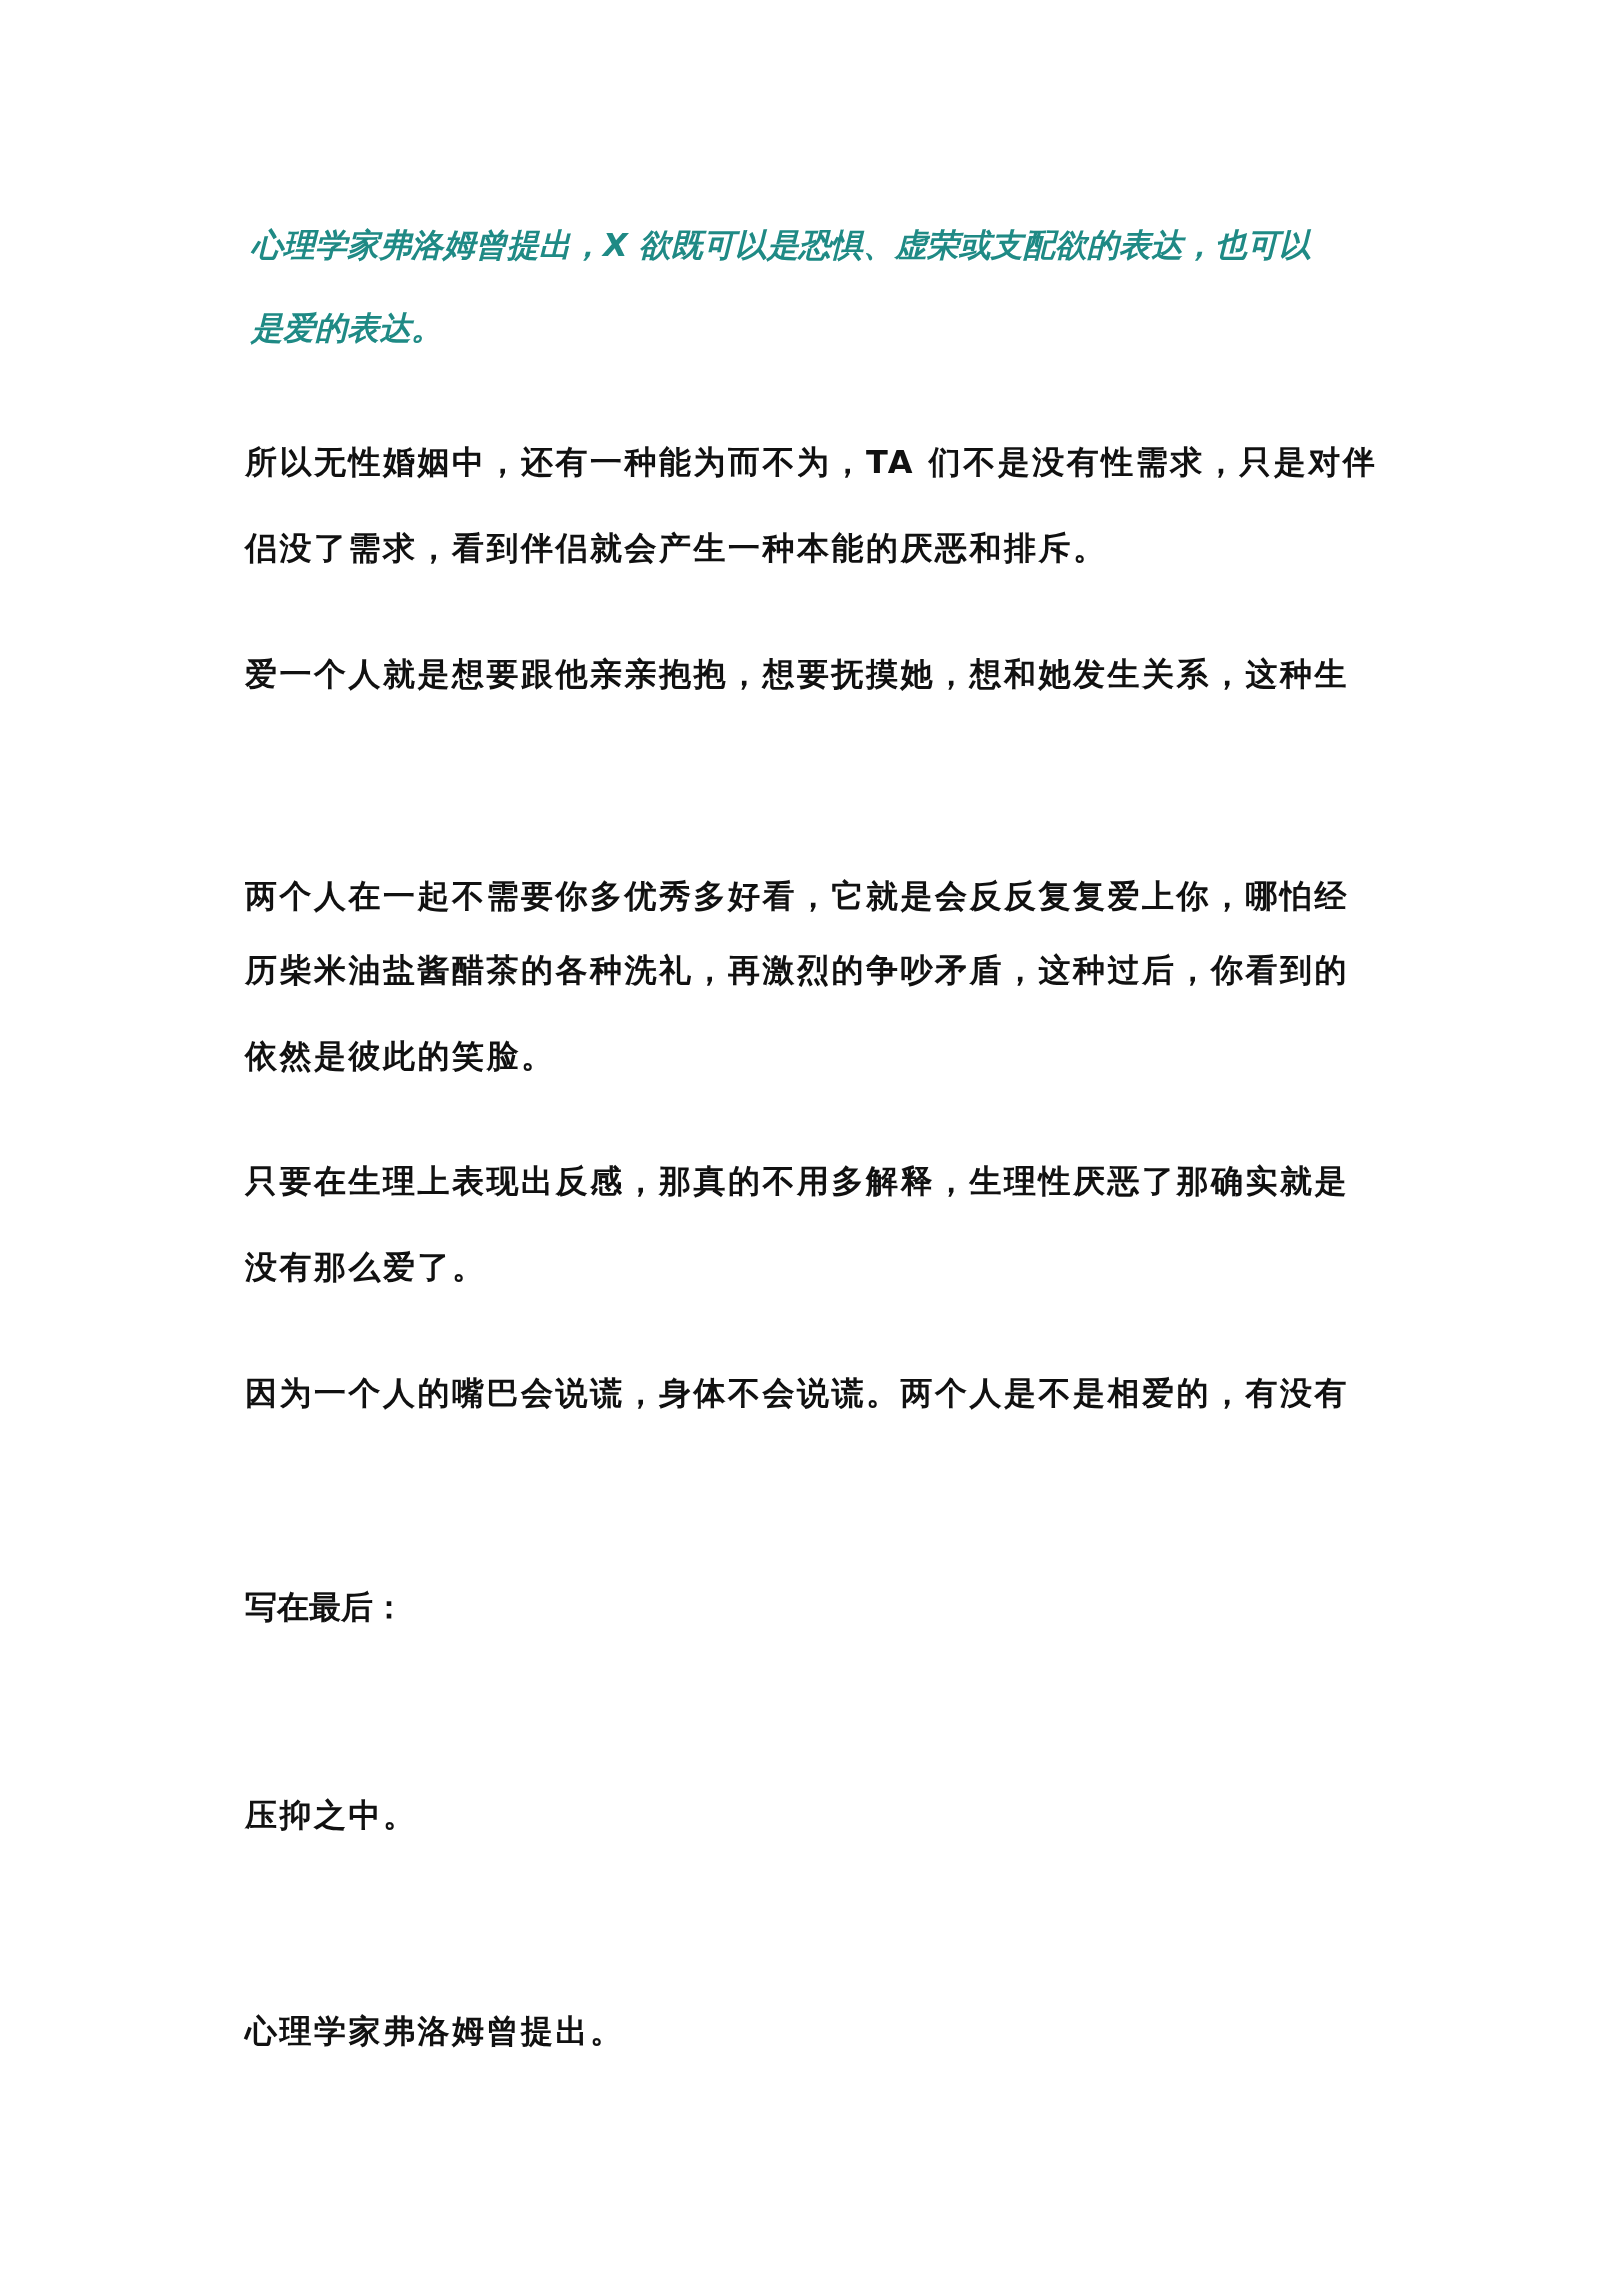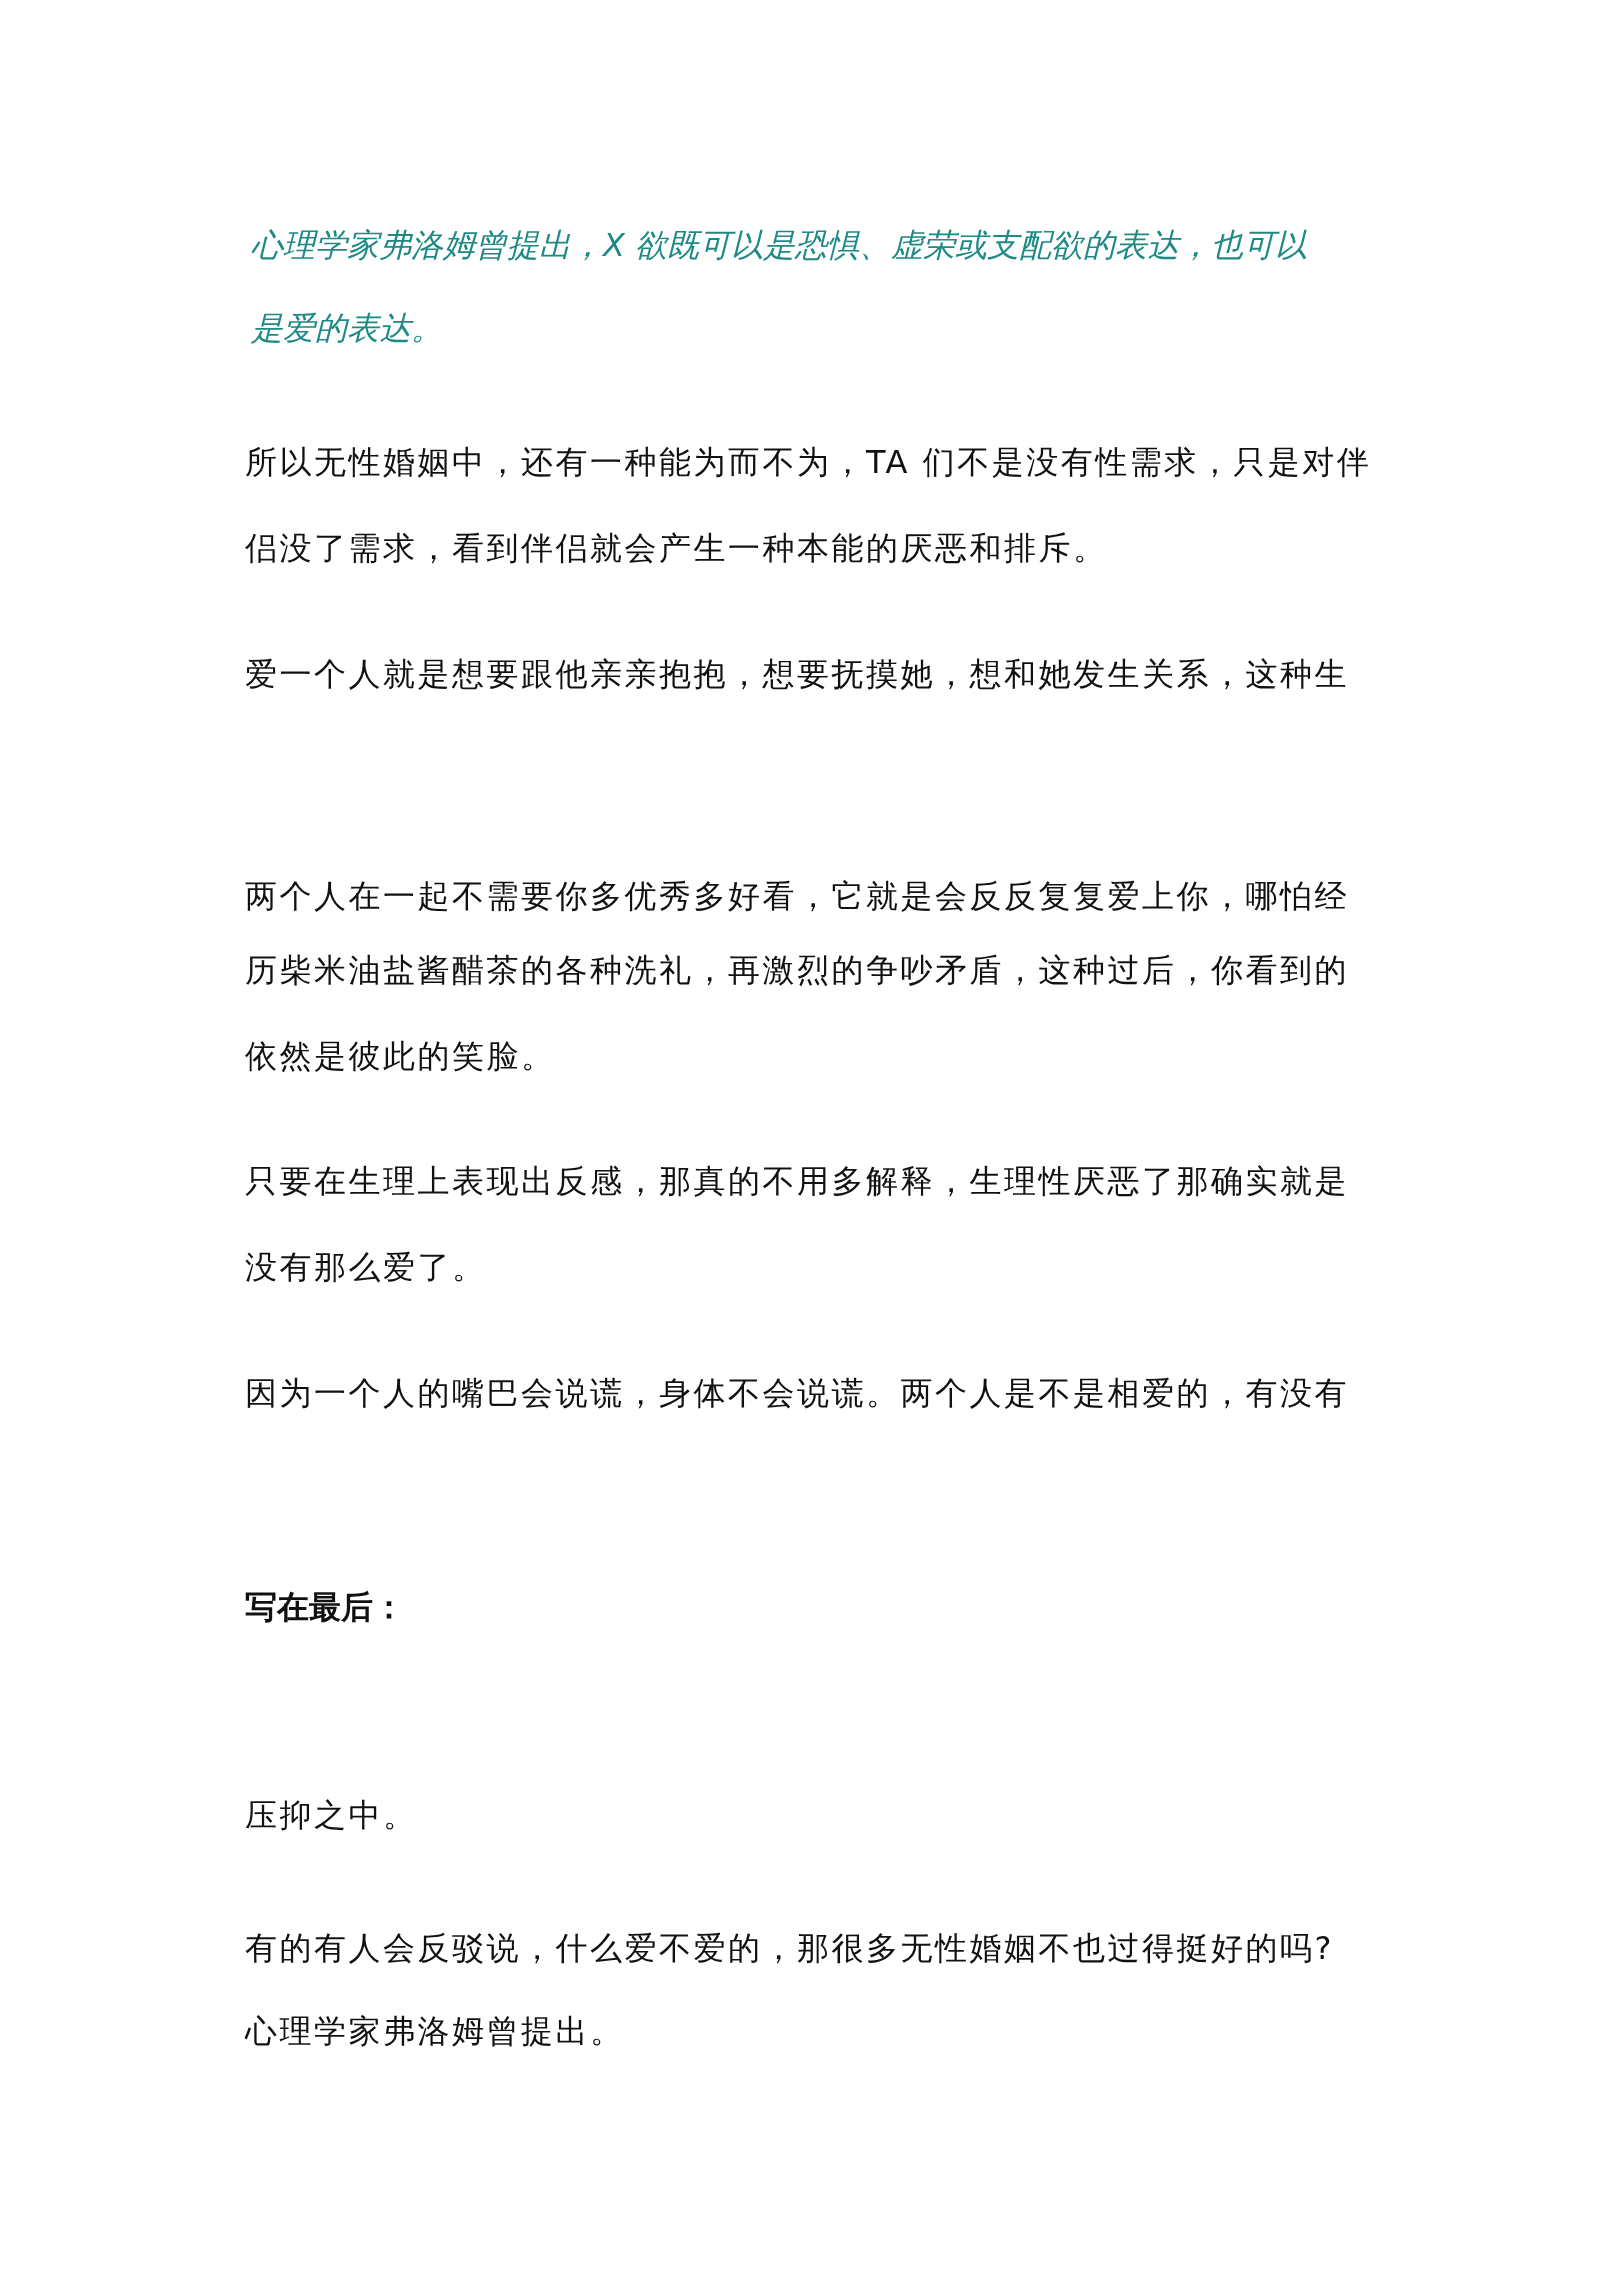--- a/index.html
+++ b/index.html
@@ -8,20 +8,21 @@
   .line {
     position: absolute;
     left: 245px;
     height: 49px;
     line-height: 49px;
     white-space: nowrap;
     font-family: "DejaVu Sans", "Liberation Sans", sans-serif;
     font-size: 32px;
     letter-spacing: 2.5px;
     color: #111111;
+    font-weight: bold;
   }
   .quote {
     color: #1f8a85;
     font-style: italic;
     letter-spacing: 0px;
     font-size: 32px;
     left: 251px;
   }
   .heading { font-weight: bold; letter-spacing: 0px; }
 </style>
@@ -44,17 +45,16 @@
 
   <div class="line" style="top:1157px;">只要在生理上表现出反感，那真的不用多解释，生理性厌恶了那确实就是</div>
   <div class="line" style="top:1243px;">没有那么爱了。</div>
 
   <div class="line" style="top:1369px;">因为一个人的嘴巴会说谎，身体不会说谎。两个人是不是相爱的，有没有</div>
 
   <div class="line heading" style="top:1583px;">写在最后：</div>
 
   <div class="line" style="top:1791px;">压抑之中。</div>
 
-  <div class="line" style="top:1924px;">有的有人会反驳说，什么爱不爱的，那很多无性婚姻不也过得挺好的吗?</div>
   <div class="line" style="top:2007px;">心理学家弗洛姆曾提出。</div>
 
 </div>
 
 
 </body></html>

